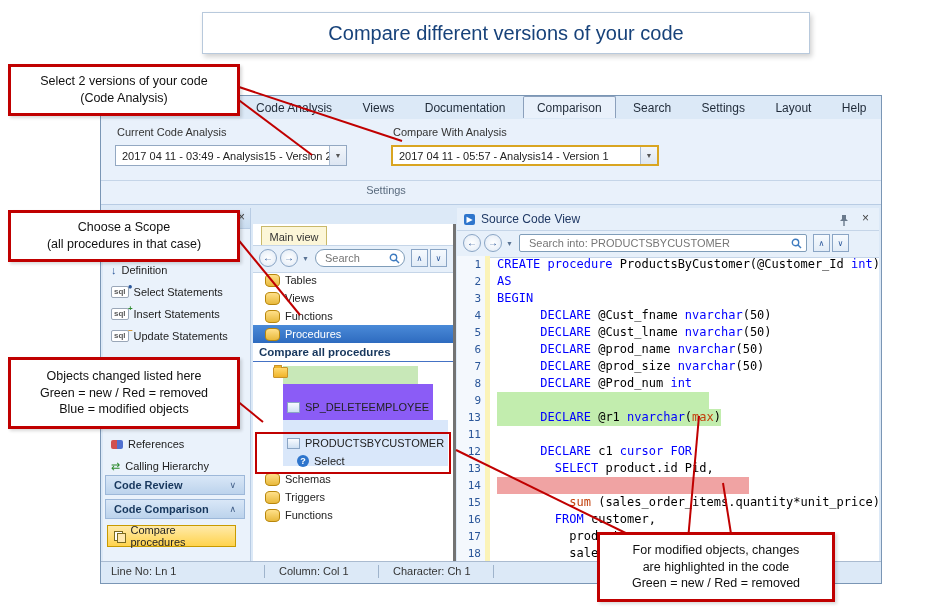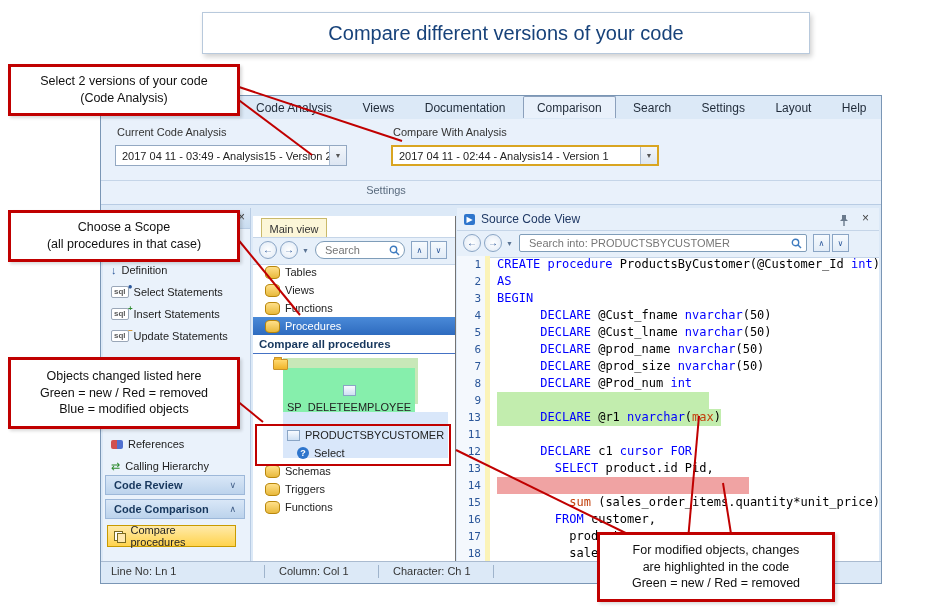--- a/index.html
+++ b/index.html
@@ -91,22 +91,22 @@
           border:1px solid #c8922a;border-radius:1px;position:relative;margin-top:3px;}
   .folder::before{content:"";position:absolute;left:0;top:-3px;width:6px;height:2px;
           background:#f0b429;border:1px solid #c8922a;border-bottom:none;border-radius:1px 1px 0 0;}
   .proc-icon{width:11px;height:9px;border:1px solid #8aa5c5;background:linear-gradient(#f8fbff,#cfe0f3);}
   .q-icon{width:12px;height:12px;border-radius:50%;background:#2e75cc;color:#fff;
           font-size:9px;font-weight:bold;text-align:center;line-height:12px;}
   .doc-icon{width:11px;height:11px;background:#2e75cc;color:#fff;font-size:8px;line-height:11px;
           text-align:center;border-radius:2px;}
 
   
-  .mpanel{position:absolute;left:152px;top:120px;width:203px;height:353px;background:#fff;
-          border-right:1px solid #737373;box-sizing:border-box;}
+  .mpanel{position:absolute;left:152px;top:128px;width:203px;height:353px;background:#fff;
+          border-right:3px solid #737373;box-sizing:border-box;}
   .mv-tab{position:absolute;left:8px;top:2px;width:66px;height:20px;background:#fcf6d8;
           border:1px solid #c9b96a;border-bottom:none;font-size:11px;color:#333;
           display:flex;align-items:center;justify-content:center;box-sizing:border-box;}
   .toolbar{position:absolute;left:0;right:0;height:26px;background:#e7f0fa;
            border-bottom:1px solid #c5d5e8;border-top:1px solid #c5d5e8;}
   .mpanel .toolbar{top:21px;} .rpanel .toolbar{top:22px;}
   .navbtn{position:absolute;top:3px;width:18px;height:18px;border-radius:50%;
           border:1px solid #8aa5c5;background:radial-gradient(#ffffff,#dfe9f5);
           color:#2b579a;font-size:10px;line-height:16px;text-align:center;box-sizing:border-box;}
   .tb-caret{position:absolute;top:9px;font-size:7px;color:#5a7394;}
@@ -118,21 +118,21 @@
            background:linear-gradient(#f6fafe,#e2ecf7);font-size:8px;color:#2b579a;
            text-align:center;line-height:17px;box-sizing:border-box;}
 
   .tree{position:absolute;left:0;right:0;top:47px;bottom:0;font-size:11px;color:#222;overflow:hidden;}
   .trow{height:18px;display:flex;align-items:center;gap:5px;padding-left:12px;white-space:nowrap;}
   .trow.ind1{padding-left:20px;} .trow.ind2{padding-left:30px;} .trow.ind3{padding-left:44px;}
   .trow.sel-proc{background:linear-gradient(#4a8ad8,#2e6bbf);color:#fff;}
   .trow.header{font-weight:bold;color:#17375d;font-size:11.5px;padding-left:6px;
                border-bottom:1px solid #4472c4;}
   .rowbg{display:inline-flex;align-items:center;gap:5px;padding:17px 4px;}
-  .bg-new{background:#c8e8b8;} .bg-removed{background:#86efac;flex-direction:column;} .bg-focus{background:#d9e7fa;}
+  .bg-new{background:#c8e8b8;} .bg-removed{background:#8b5cf6;} .bg-focus{background:#d9e7fa;}
   .redbox{position:absolute;left:2px;top:208px;width:196px;height:42px;border:2px solid #c00000;
           box-sizing:border-box;z-index:20;pointer-events:none;}
 
   
   .rpanel{position:absolute;left:356px;top:112px;width:422px;height:353px;background:#fff;box-sizing:border-box;}
   .rp-head{position:absolute;left:0;right:0;top:0;height:22px;background:#e7f0fa;
            border-bottom:1px solid #c5d5e8;display:flex;align-items:center;gap:6px;padding-left:7px;}
   .rp-head .title{font-size:12px;color:#1f3864;}
   .rp-head .pin{position:absolute;right:30px;top:5px;}
   .rp-head .x{position:absolute;right:10px;top:3px;font-size:12px;color:#444;}
@@ -179,21 +179,21 @@
   </div>
 
   <div class="ribbon">
     <div class="rb-label l1">Current Code Analysis</div>
     <div class="rb-label l2">Compare With Analysis</div>
     <div class="combo c1">
       <span class="val">2017 04 11 - 03:49  - Analysis15 - Version 2</span>
       <span class="dd">▼</span>
     </div>
     <div class="combo c2">
-      <span class="val">2017 04 11 - 02:44  - Analysis14 - Version 1</span>
+      <span class="val">2017 04 11 - 05:57  - Analysis14 - Version 1</span>
       <span class="dd">▼</span>
     </div>
     <div class="rb-divider"></div>
     <div class="rb-group">Settings</div>
   </div>
   <div class="panels-sep"></div>
 
   <div class="lpanel">
     <div class="lp-head">
       <span class="x">×</span>

